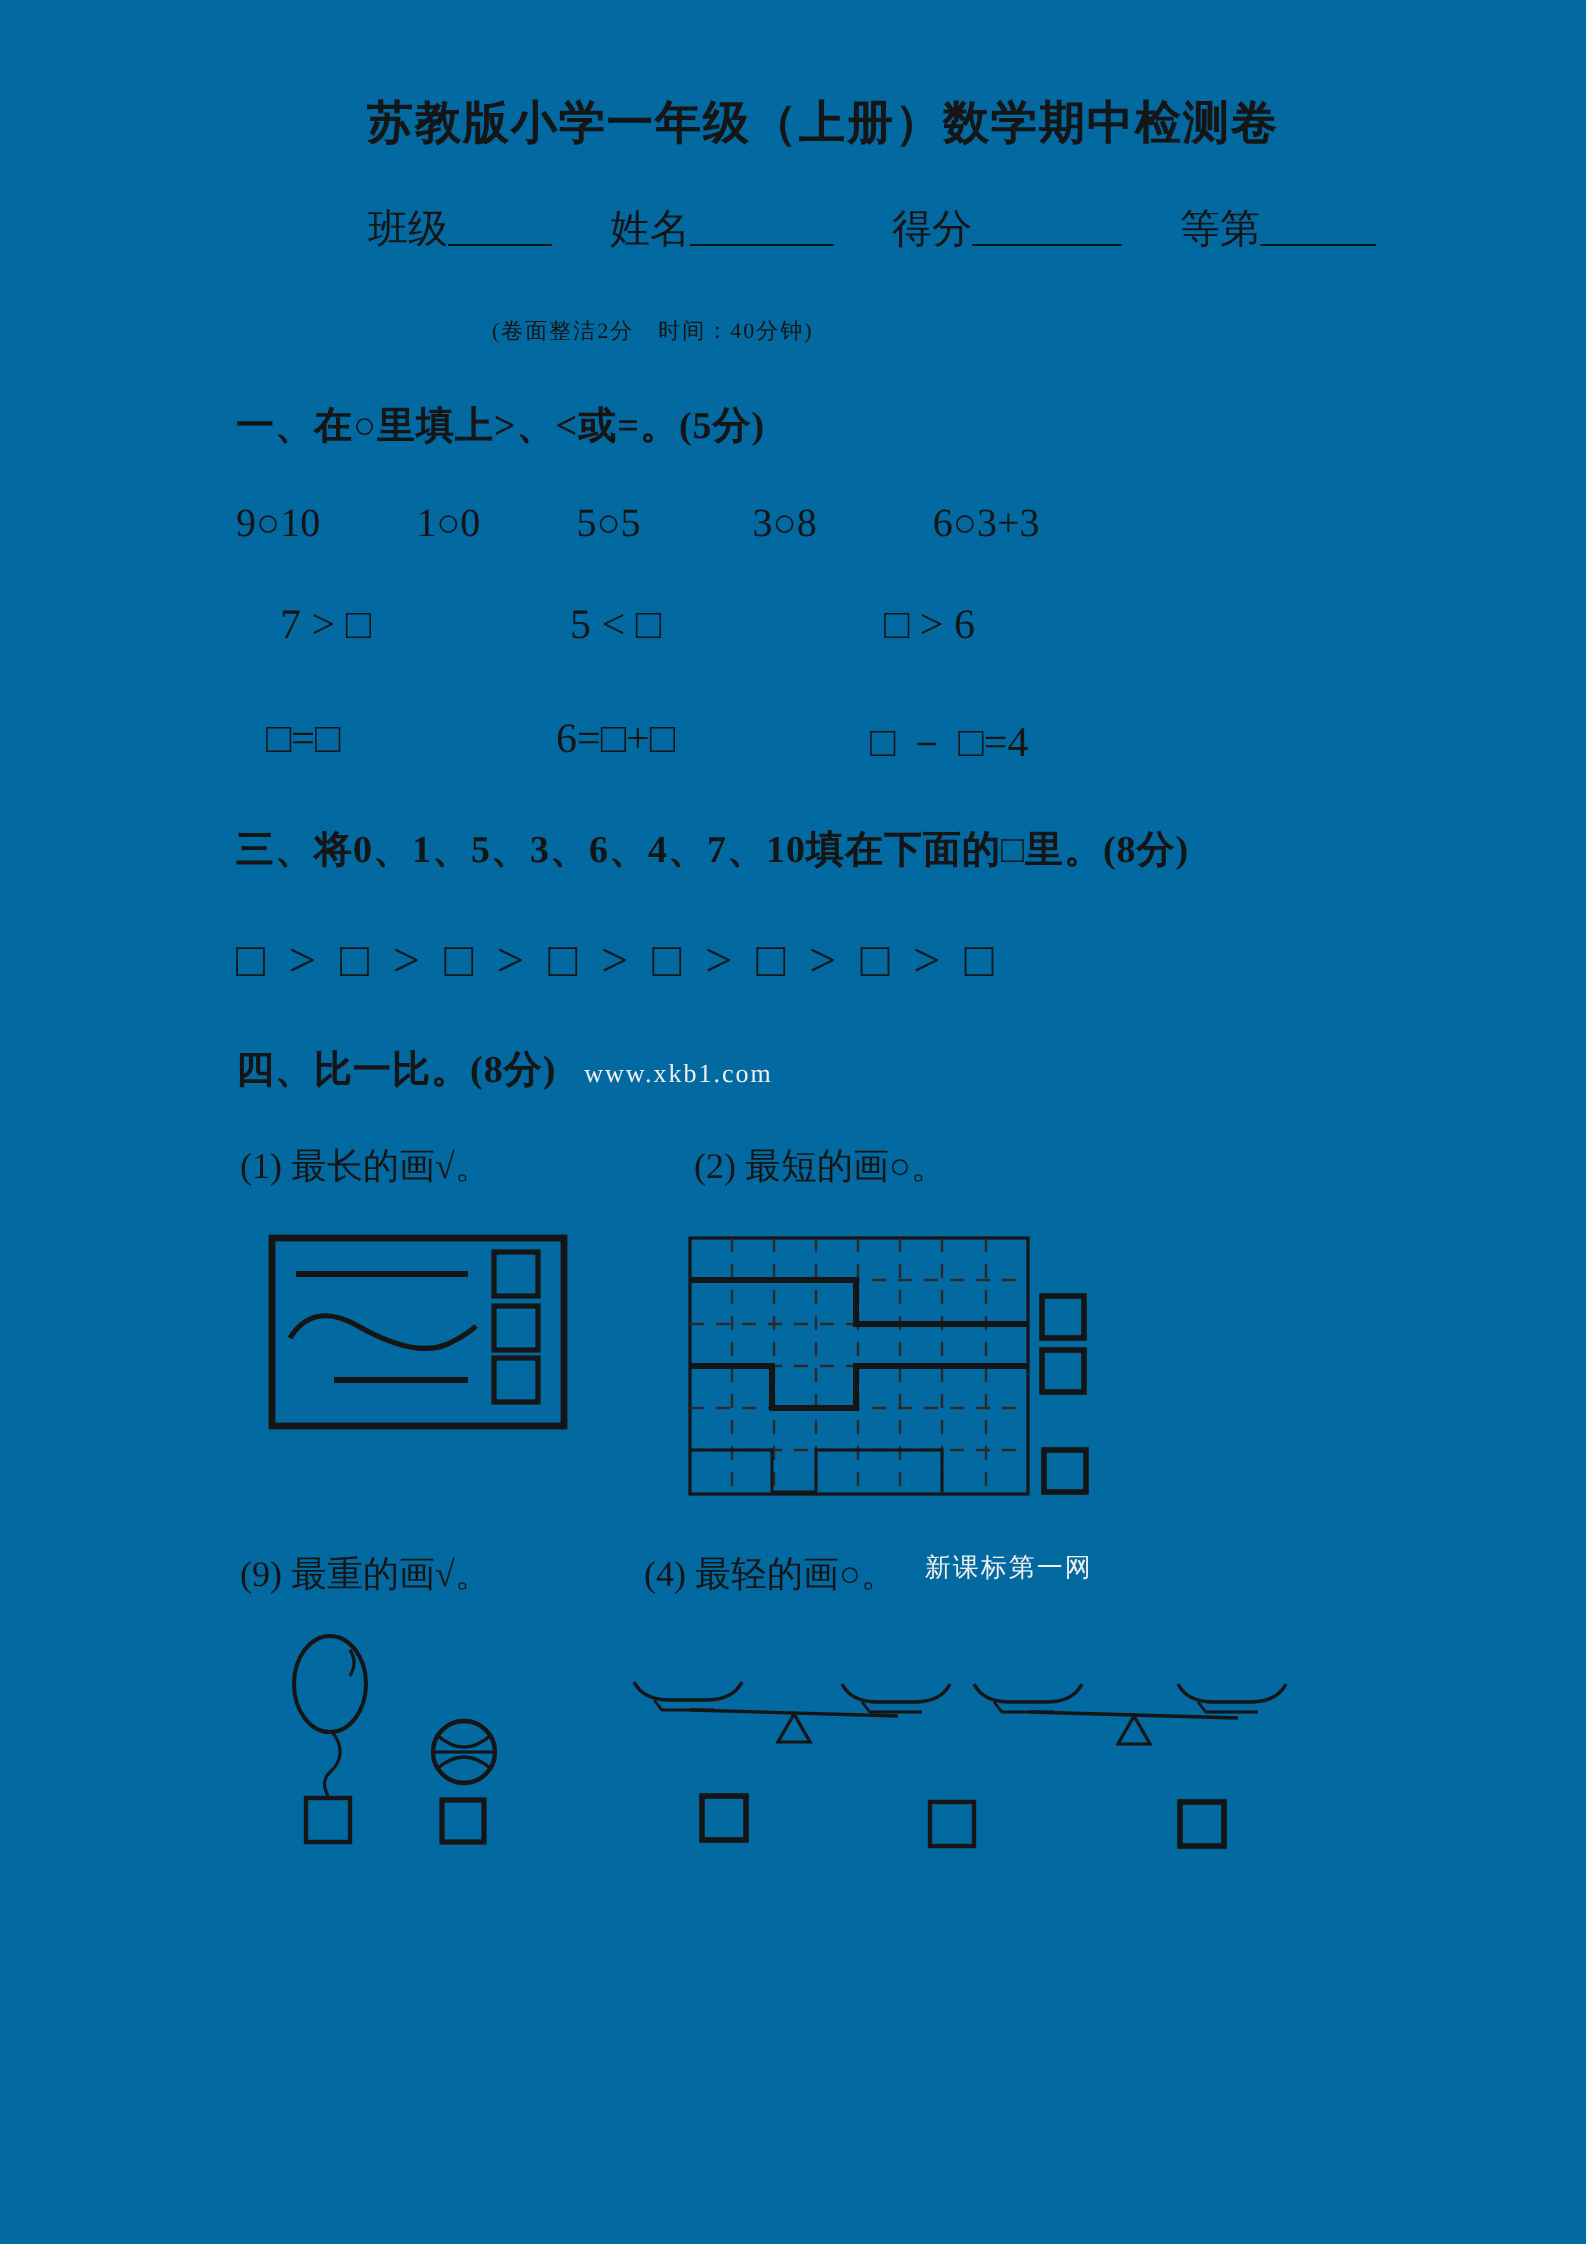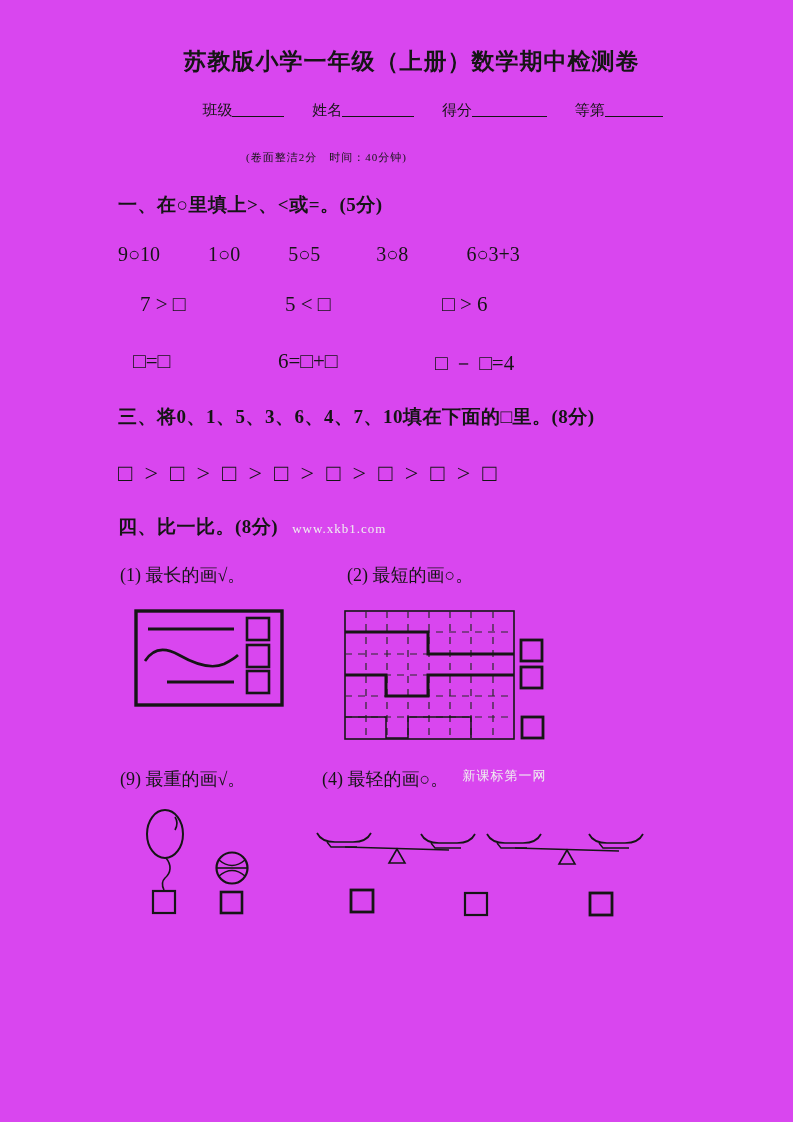--- a/index.html
+++ b/index.html
@@ -1,34 +1,34 @@
 <!DOCTYPE html>
 <html><head>
 <meta charset="utf-8">
 <style>
   html,body{margin:0;padding:0;background:#fff;}
   .page{
     position:relative;
     width:793px;height:1122px;
-    background:#d946ef;
+    background:#0369a1;
     color:#151515;
     font-family:"Liberation Serif","DejaVu Serif",serif;
     overflow:hidden;
   }
   .content{padding:46px 88px 0 118px;}
   .title{
     text-align:center;
     font-size:23px;
     font-weight:700;
     letter-spacing:1px;
     margin:0 0 24px 0;
   }
   .info-row{
     margin:0 0 0 66px;
-    font-size:15px;
+    font-size:20px;
     white-space:nowrap;
     text-align:center;
   }
   .info-field{margin-right:24px;}
   .info-line{
     display:inline-block;
     border-bottom:1.6px solid #151515;
     height:15px;
     vertical-align:-2px;
   }

